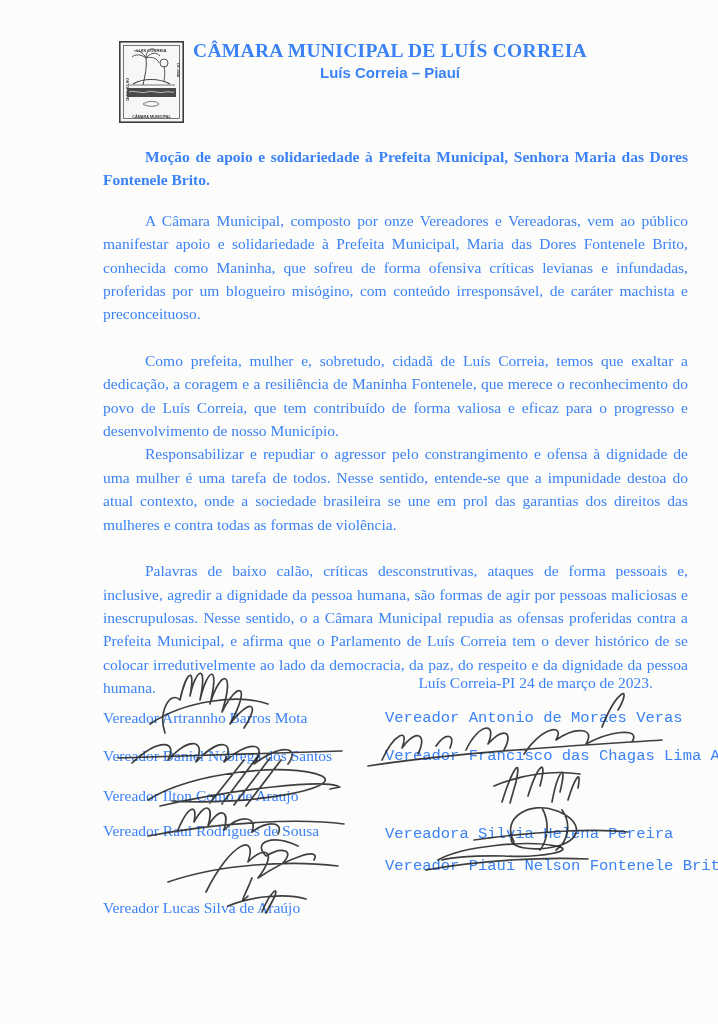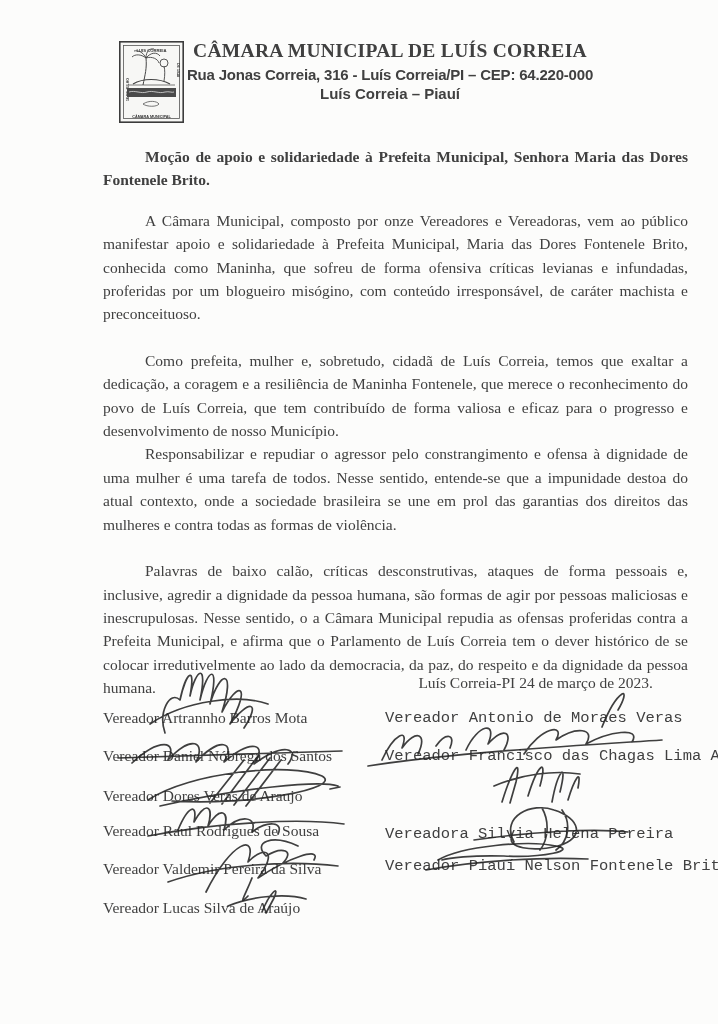--- a/index.html
+++ b/index.html
@@ -1,18 +1,18 @@
 <!DOCTYPE html>
 <html lang="pt-BR"><head>
 <meta charset="utf-8">
 <style>
   html,body{margin:0;padding:0;background:#ffffff;}
   .page{
     position:relative;width:718px;height:1024px;margin:0 auto;
-    background:#fcfcfb;color:#404040;overflow:hidden;
+    background:#fcfcfb;color:#3b82f6;overflow:hidden;
     font-family:"Liberation Serif", serif;
   }
   
   .seal{position:absolute;left:119px;top:41px;width:65px;height:82px;}
   .header-text{position:absolute;left:170px;top:40px;width:440px;text-align:center;}
   .org-name{font-family:"Liberation Serif",serif;font-weight:bold;font-size:19.5px;letter-spacing:.3px;white-space:nowrap;}
   .address-line{font-family:"Liberation Sans",sans-serif;font-weight:bold;font-size:15px;letter-spacing:-.2px;margin-top:4px;white-space:nowrap;}
   .city-line{font-family:"Liberation Sans",sans-serif;font-weight:bold;font-size:15px;margin-top:2px;}
   
   .body-text{
@@ -55,39 +55,37 @@
         <path d="M9,44 L56,44" stroke-width="0.7"></path>
       </g>
       <rect x="8" y="47" width="49" height="9" fill="#4a4a4a"></rect>
       <path d="M10,51 C16,49 22,53 28,51 C34,49 40,53 46,51 C50,50 53,52 55,51" stroke="#ddd" stroke-width="0.8" fill="none"></path>
       <path d="M24,63 C30,59 38,60 40,63 C38,66 28,66 24,63" stroke="#555" stroke-width="0.8" fill="none"></path>
     </svg>
   </div>
 
   <div class="header-text">
     <div class="org-name">CÂMARA MUNICIPAL DE LUÍS CORREIA</div>
-    <div class="address-line">Rua Jonas Correia, 316 - Luís Correia/PI – CEP: 64.220-000</div>
     <div class="city-line">Luís Correia – Piauí</div>
   </div>
 
   <div class="body-text">
     <p class="doc-title">Moção de apoio e solidariedade à Prefeita Municipal, Senhora Maria das Dores Fontenele Brito.</p>
     <p class="par">A Câmara Municipal, composto por onze Vereadores e Vereadoras, vem ao público manifestar apoio e solidariedade à Prefeita Municipal, Maria das Dores Fontenele Brito, conhecida como Maninha, que sofreu de forma ofensiva críticas levianas e infundadas, proferidas por um blogueiro misógino, com conteúdo irresponsável, de caráter machista e preconceituoso.</p>
     <p class="par gap-before">Como prefeita, mulher e, sobretudo, cidadã de Luís Correia, temos que exaltar a dedicação, a coragem e a resiliência de Maninha Fontenele, que merece o reconhecimento do povo de Luís Correia, que tem contribuído de forma valiosa e eficaz para o progresso e desenvolvimento de nosso Município.</p>
     <p class="par">Responsabilizar e repudiar o agressor pelo constrangimento e ofensa à dignidade de uma mulher é uma tarefa de todos. Nesse sentido, entende-se que a impunidade destoa do atual contexto, onde a sociedade brasileira se une em prol das garantias dos direitos das mulheres e contra todas as formas de violência.</p>
     <p class="par gap-before">Palavras de baixo calão, críticas desconstrutivas, ataques de forma pessoais e, inclusive, agredir a dignidade da pessoa humana, são formas de agir por pessoas maliciosas e inescrupulosas. Nesse sentido, o a Câmara Municipal repudia as ofensas proferidas contra a Prefeita Municipal, e afirma que o Parlamento de Luís Correia tem o dever histórico de se colocar irredutivelmente ao lado da democracia, da paz, do respeito e da dignidade da pessoa humana.</p>
   </div>
 
   <div class="dateline">Luís Correia-PI 24 de março de 2023.</div>
 
   <div class="sig-name col-left" style="top:709px">Vereador Artrannho Barros Mota</div>
   <div class="sig-name col-left" style="top:747px">Vereador Daniel Nóbrega dos Santos</div>
-  <div class="sig-name col-left" style="top:787px">Vereador Dores Veras de Araujo</div>
+  <div class="sig-name col-left" style="top:787px">Vereador Ilton Como de Araujo</div>
   <div class="sig-name col-left" style="top:822px">Vereador Raul Rodrigues de Sousa</div>
-  <div class="sig-name col-left" style="top:860px">Vereador Valdemir Pereira da Silva</div>
   <div class="sig-name col-left" style="top:899px">Vereador Lucas Silva de Araújo</div>
   <div class="sig-name col-right" style="top:709px">Vereador Antonio de Moraes Veras</div>
   <div class="sig-name col-right" style="top:747px">Vereador Francisco das Chagas Lima Araujo</div>
   <div class="sig-name col-right" style="top:825px">Vereadora Silvia Helena Pereira</div>
   <div class="sig-name col-right" style="top:857px">Vereador Piauí Nelson Fontenele Brito</div>
 
   <svg class="ink-overlay" viewBox="0 0 718 1024">
     <path d="M165,733 C158,712 170,690 180,700 C186,672 196,664 190,696 C196,668 208,662 200,700 C208,666 220,664 210,704 C220,670 236,668 222,712 C238,680 252,684 230,724 C248,700 262,700 244,728 M150,724 C185,700 240,694 268,704"></path>
     <path d="M132,763 C160,737 178,741 168,760 C192,734 206,742 196,762 C220,736 236,742 224,762 C252,738 268,744 254,764 C284,742 300,748 288,764 M118,758 L342,751"></path>
     <path d="M258,756 L222,804 M270,758 L234,805 M281,760 L246,806 M244,760 L210,803 M148,800 C190,772 290,762 322,776 C344,788 250,806 172,801 M160,806 C240,788 320,780 338,786 M330,789 L340,787"></path>

